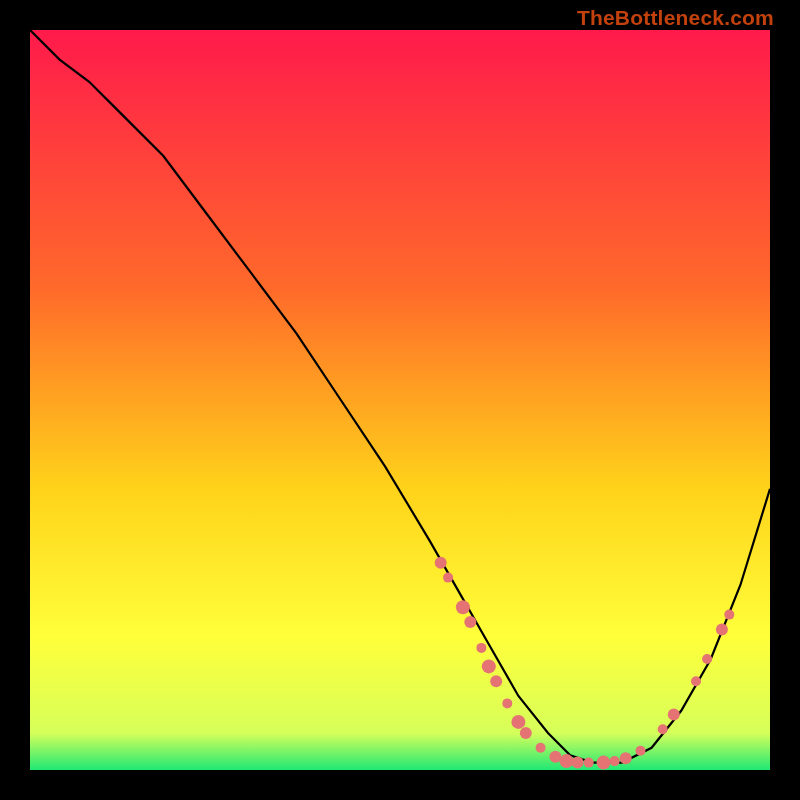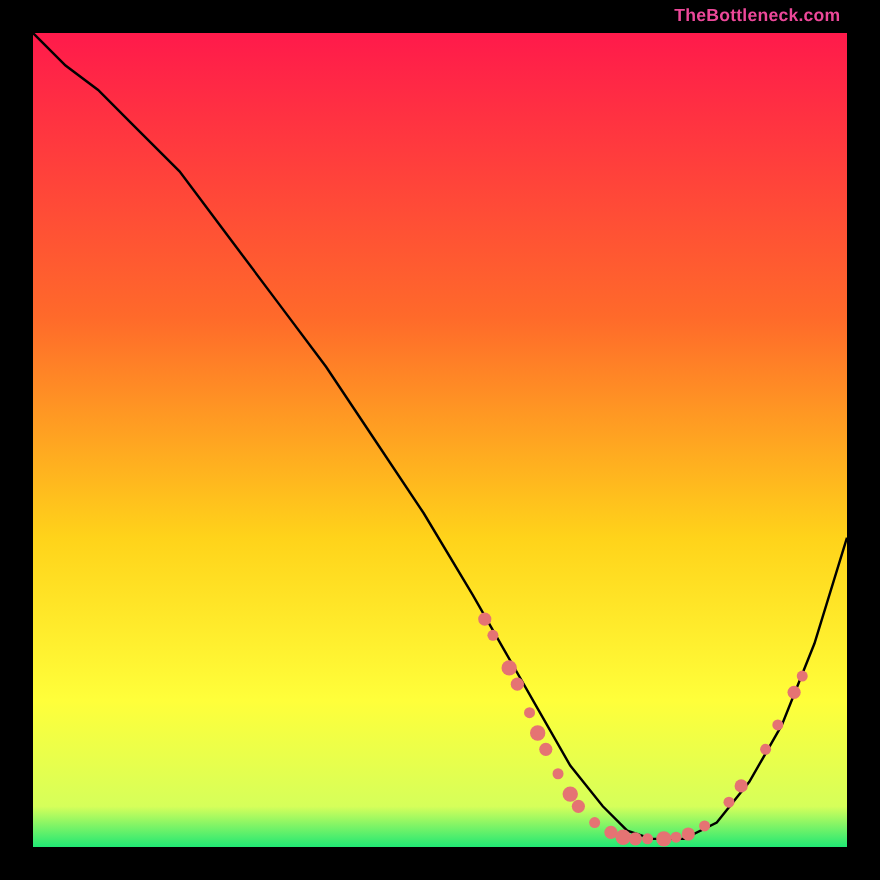--- a/index.html
+++ b/index.html
@@ -15,24 +15,24 @@
     position: absolute;
     left: 30px;
     top: 30px;
     width: 740px;
     height: 740px;
     background: #000;
   }
   .watermark {
     position: absolute;
     top: 6px;
-    right: 36px;
-    font-size: 16px;
+    right: 26px;
+    font-size: 21px;
     font-weight: 600;
-    color: #ec4899;
+    color: #c2410c;
     letter-spacing: 0.2px;
   }
   svg {
     position: absolute;
     left: 30px;
     top: 30px;
   }
 </style>
 </head>
 <body>

